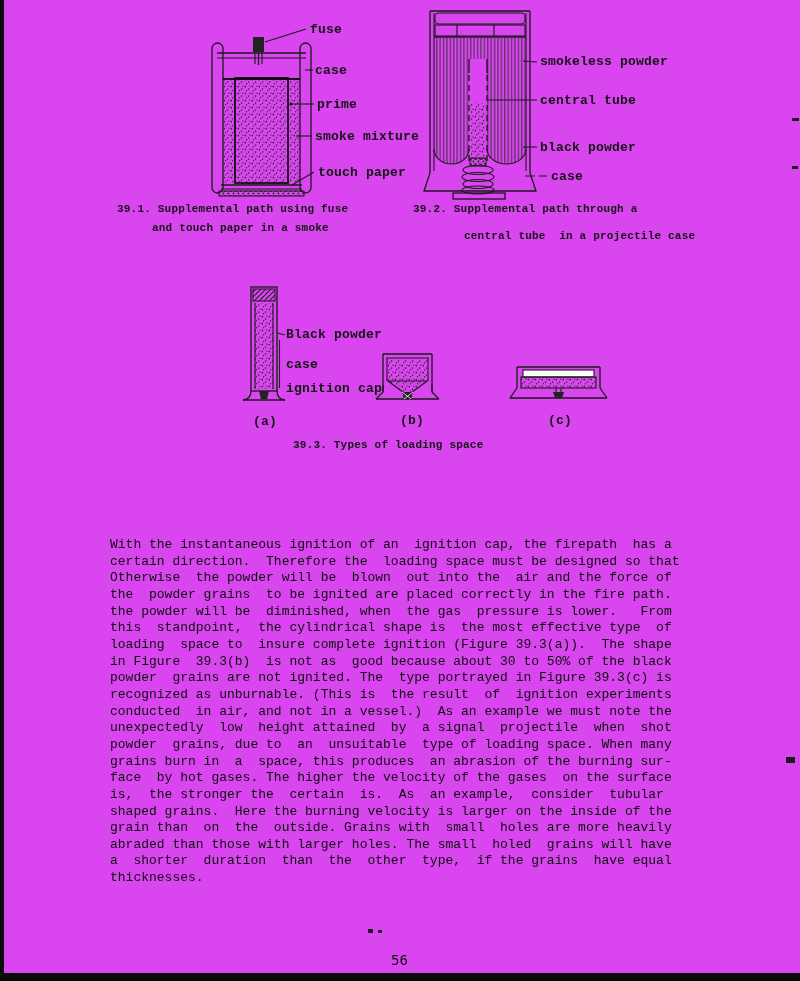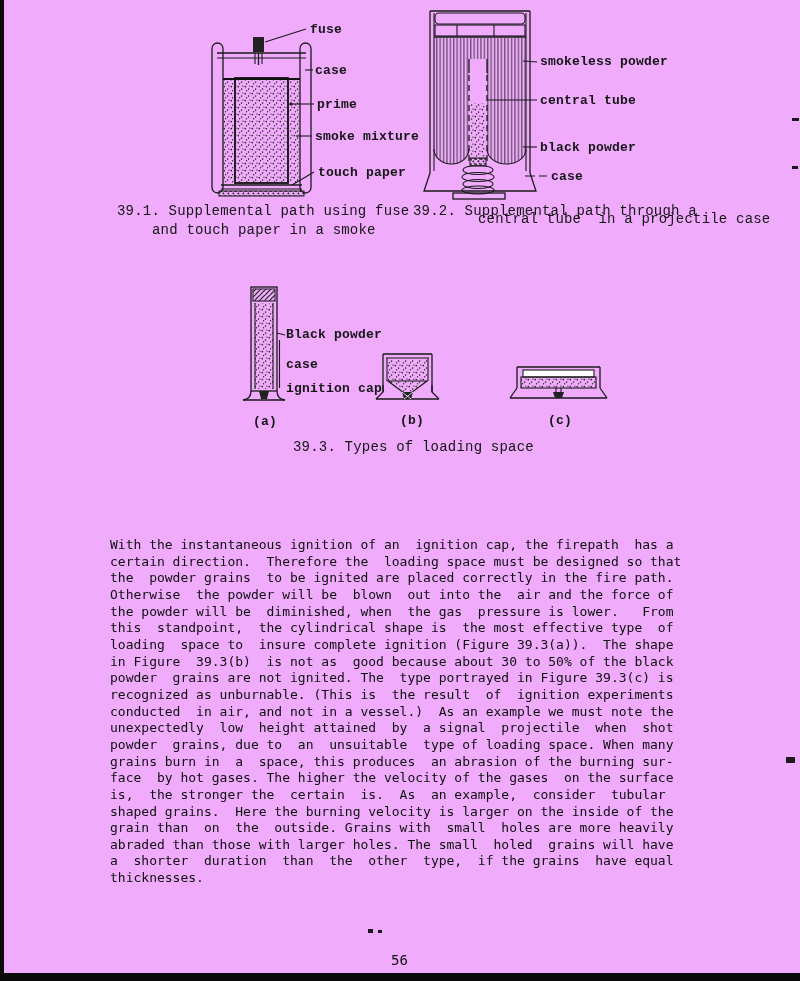--- a/index.html
+++ b/index.html
@@ -1,35 +1,35 @@
 <!DOCTYPE html>
 <html><head>
 <meta charset="utf-8">
 <style>
   html,body{margin:0;padding:0;background:#e8e8e8;}
   .page{
-    position:relative;width:800px;height:981px;background:#f0abfc;
+    position:relative;width:800px;height:981px;background:#d946ef;
     font-family:"Liberation Mono",monospace;color:#111;overflow:hidden;
   }
   
   .edge-bar-left{position:absolute;left:0;top:0;width:4px;height:981px;background:#0a0a0a;}
   .edge-bar-bottom{position:absolute;left:0;top:973px;width:800px;height:8px;background:#0a0a0a;}
   .speck{position:absolute;background:#1a1a1a;}
   
   .cap{
     position:absolute;font-family:"Liberation Mono",monospace;
-    font-size:14px;font-weight:normal;color:#151515;white-space:pre;letter-spacing:.2px;
+    font-size:11px;font-weight:bold;color:#151515;white-space:pre;letter-spacing:.2px;
   }
   
   .body-text{
     position:absolute;left:110px;top:537px;width:600px;
     font-family:"DejaVu Sans Mono",monospace;font-size:13px;line-height:16.65px;
     color:#0e0e0e;
   }
-  .body-text div{white-space:pre;}
+  .body-text div{white-space:pre;font-family:Liberation Mono, monospace;}
   .page-number{
     position:absolute;left:391px;top:911px;
     font-family:"DejaVu Sans Mono",monospace;font-size:14px;color:#111;margin-top:41px;
   }
   svg{position:absolute;overflow:visible;}
   svg text{
     font-family:"Liberation Mono",monospace;font-size:13px;font-weight:bold;
     fill:#151515;letter-spacing:.2px;
   }
   .ln{stroke:#1a1a1a;stroke-width:1.3;fill:none;}
@@ -154,21 +154,21 @@
       <path d="M63,97 L112,97" class="ln2"></path>
       <path d="M98,144 L112,144" class="ln2"></path>
       <path d="M100,173 L122,173" stroke="#1a1a1a" stroke-width="1.1" fill="none" stroke-dasharray="10 4"></path>
     </g>
     <text x="115" y="62">smokeless powder</text>
     <text x="115" y="101">central tube</text>
     <text x="115" y="148">black powder</text>
     <text x="126" y="177">case</text>
   </svg>
   <div class="cap" style="left:413px;top:203px;">39.2. Supplemental path through a</div>
-  <div class="cap" style="left:464px;top:211px;margin-left:14px;">central tube  in a projectile case</div>
+  <div class="cap" style="left:464px;top:230px;">central tube  in a projectile case</div>
 
   <svg width="380" height="155" viewBox="0 0 380 155" style="left:240px;top:280px;">
 
     <g>
       <rect x="11" y="7" width="26" height="104" class="ln" fill="#fff"></rect>
       <rect x="13" y="9" width="22" height="12" fill="url(#dhatch)" stroke="#1a1a1a" stroke-width="1"></rect>
       <rect x="15" y="23" width="18" height="86" fill="url(#stip)"></rect>
       <line x1="15" y1="23" x2="15" y2="109" class="ln2"></line>
       <line x1="33" y1="23" x2="33" y2="109" class="ln2"></line>
 
@@ -216,22 +216,22 @@
       <path d="M313,112 L324,112 L322,118 L315,118 Z" fill="#222"></path>
     </g>
     <text x="308" y="144">(c)</text>
   </svg>
 
   <div class="cap" style="left:293px;top:439px;">39.3. Types of loading space</div>
 
   <div class="body-text">
     <div>With the instantaneous ignition of an  ignition cap, the firepath  has a</div>
     <div>certain direction.  Therefore the  loading space must be designed so that</div>
+    <div>Otherwise  the powder will be  blown  out into the  air and the force of</div>
     <div>the  powder grains  to be ignited are placed correctly in the fire path.</div>
-    <div>Otherwise  the powder will be  blown  out into the  air and the force of</div>
     <div>the powder will be  diminished, when  the gas  pressure is lower.   From</div>
     <div>this  standpoint,  the cylindrical shape is  the most effective type  of</div>
     <div>loading  space to  insure complete ignition (Figure 39.3(a)).  The shape</div>
     <div>in Figure  39.3(b)  is not as  good because about 30 to 50% of the black</div>
     <div>powder  grains are not ignited. The  type portrayed in Figure 39.3(c) is</div>
     <div>recognized as unburnable. (This is  the result  of  ignition experiments</div>
     <div>conducted  in air, and not in a vessel.)  As an example we must note the</div>
     <div>unexpectedly  low  height attained  by  a signal  projectile  when  shot</div>
     <div>powder  grains, due to  an  unsuitable  type of loading space. When many</div>
     <div>grains burn in  a  space, this produces  an abrasion of the burning sur-</div>

